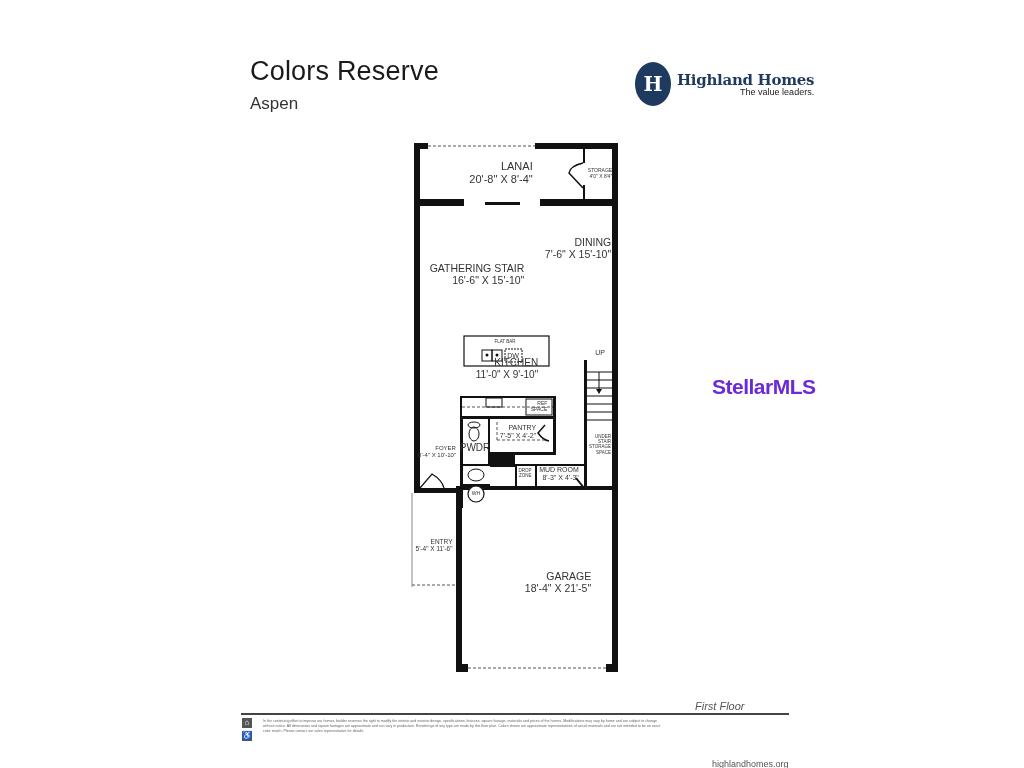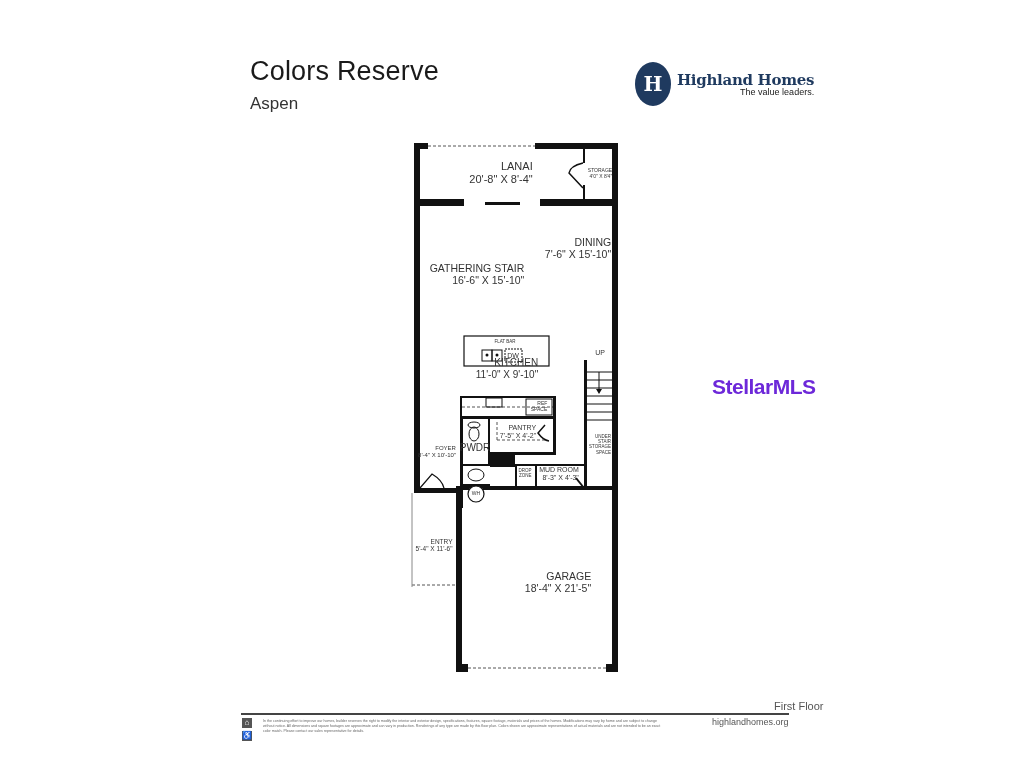--- a/index.html
+++ b/index.html
@@ -8,23 +8,23 @@
   .subtitle { position:absolute; left:250px; top:94px; font-size:17px; color:#333;text-align:right; }
   .logo { position:absolute; left:635px; top:62px; display:flex; align-items:center; }
   .logo-badge { width:36px; height:44px; border-radius:50%; background:#1f3a5f; display:flex; align-items:center; justify-content:center; color:#fff; font-family:"DejaVu Serif", serif; font-weight:bold; font-size:20px; }
   .logo-text { margin-left:6px; display:flex; flex-direction:column; }
   .logo-name { font-family:"DejaVu Serif", serif; font-weight:bold; font-size:15px; color:#1f3a5f; letter-spacing:-0.3px; }
   .logo-tag { font-size:9px; color:#222; align-self:flex-end; margin-top:-2px; }
   .plan { position:absolute; left:0; top:0; width:1024px; height:768px; }
   .lbl { position:absolute; text-align:right; color:#333; transform:translateX(-50%); white-space:nowrap; line-height:1.15; }
   .lbl .n { display:block; }
   .watermark { position:absolute; left:712px; top:375px; font-size:21px; color:#6d28d9; font-weight:bold; letter-spacing:-0.5px; }
-  .floor-label { position:absolute; left:774px; top:700px; font-size:11px; color:#555; }
+  .floor-label { position:absolute; left:695px; top:700px; font-size:11px; color:#555;font-style:italic; }
   .footer-rule { position:absolute; left:241px; top:713px; width:548px; height:2px; background:#444; }
-  .site { position:absolute; left:712px; top:717px; font-size:9px; color:#555; }
+  .site { position:absolute; left:712px; top:759px; font-size:9px; color:#555; }
   .disc { position:absolute; left:263px; top:719px; width:400px; font-size:3.6px; line-height:5px; color:#666; }
   .icons { position:absolute; left:242px; top:718px; display:flex; flex-direction:column; gap:3px; }
   .ico { width:10px; height:10px; background:#555; color:#fff; font-size:8px; line-height:10px; text-align:center; }
 </style>
 </head>
 <body>
 
 <div class="title">Colors Reserve</div>
 <div class="subtitle">Aspen</div>
 

